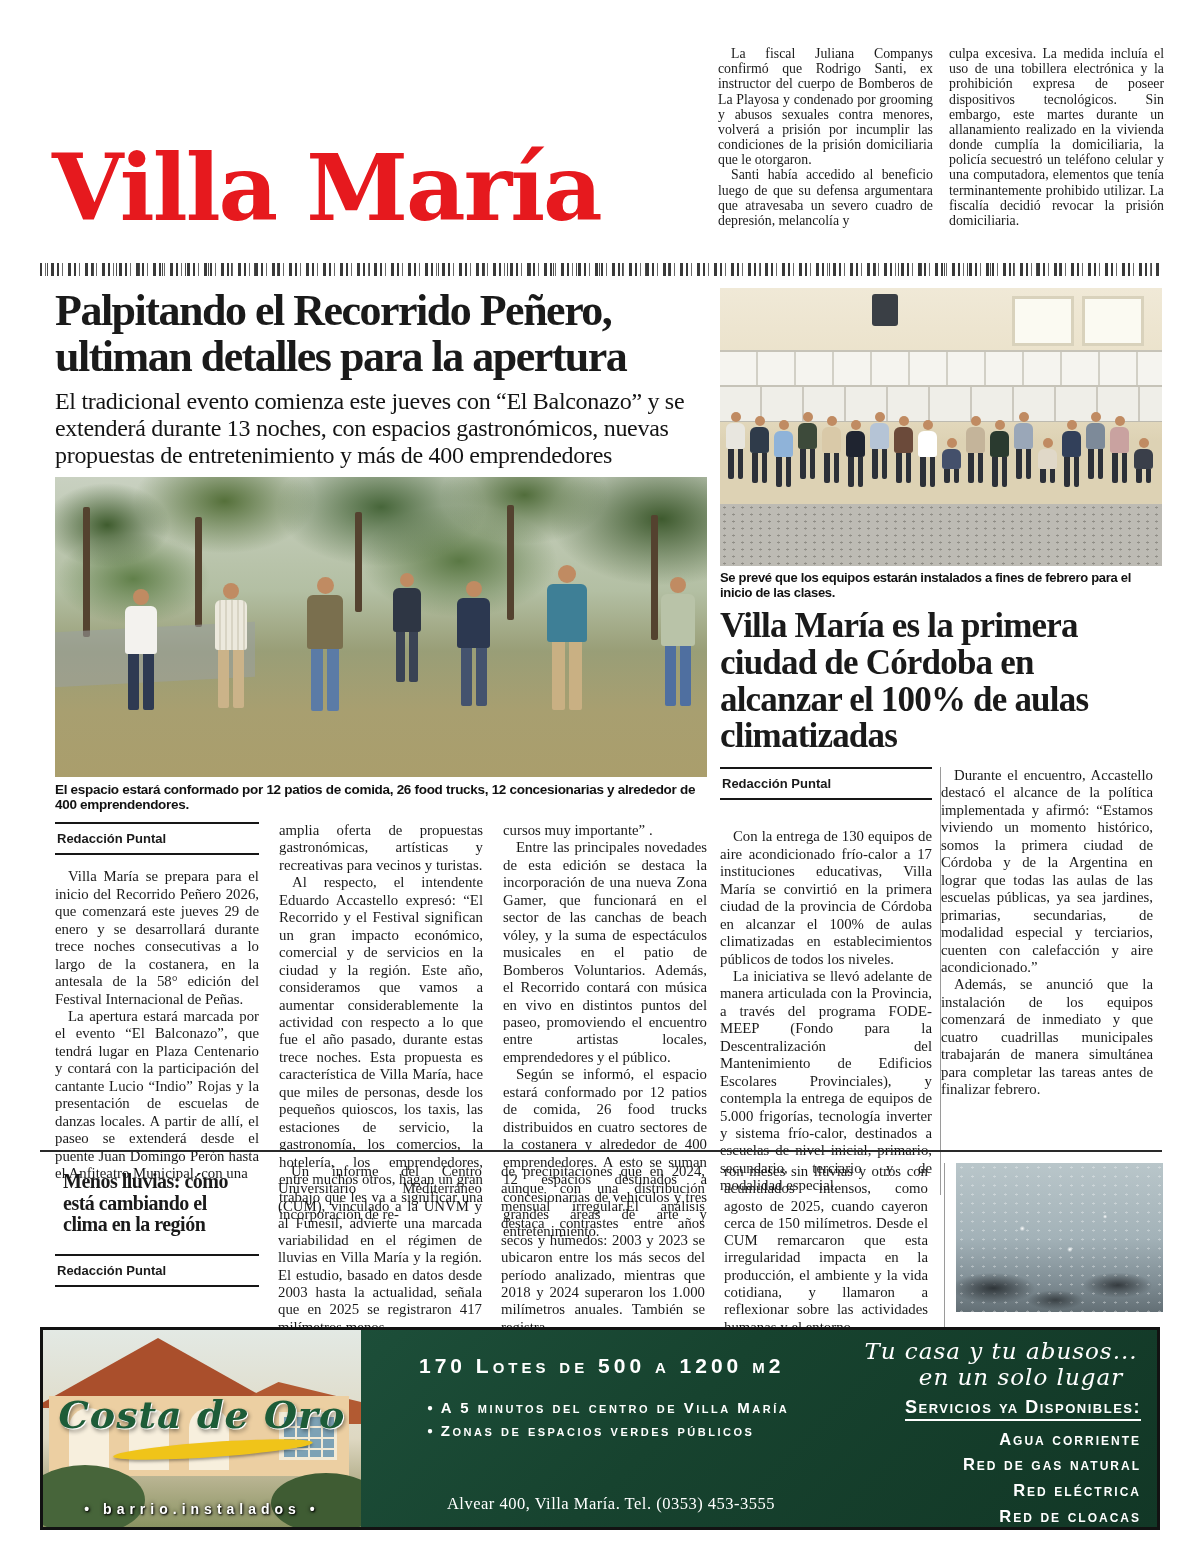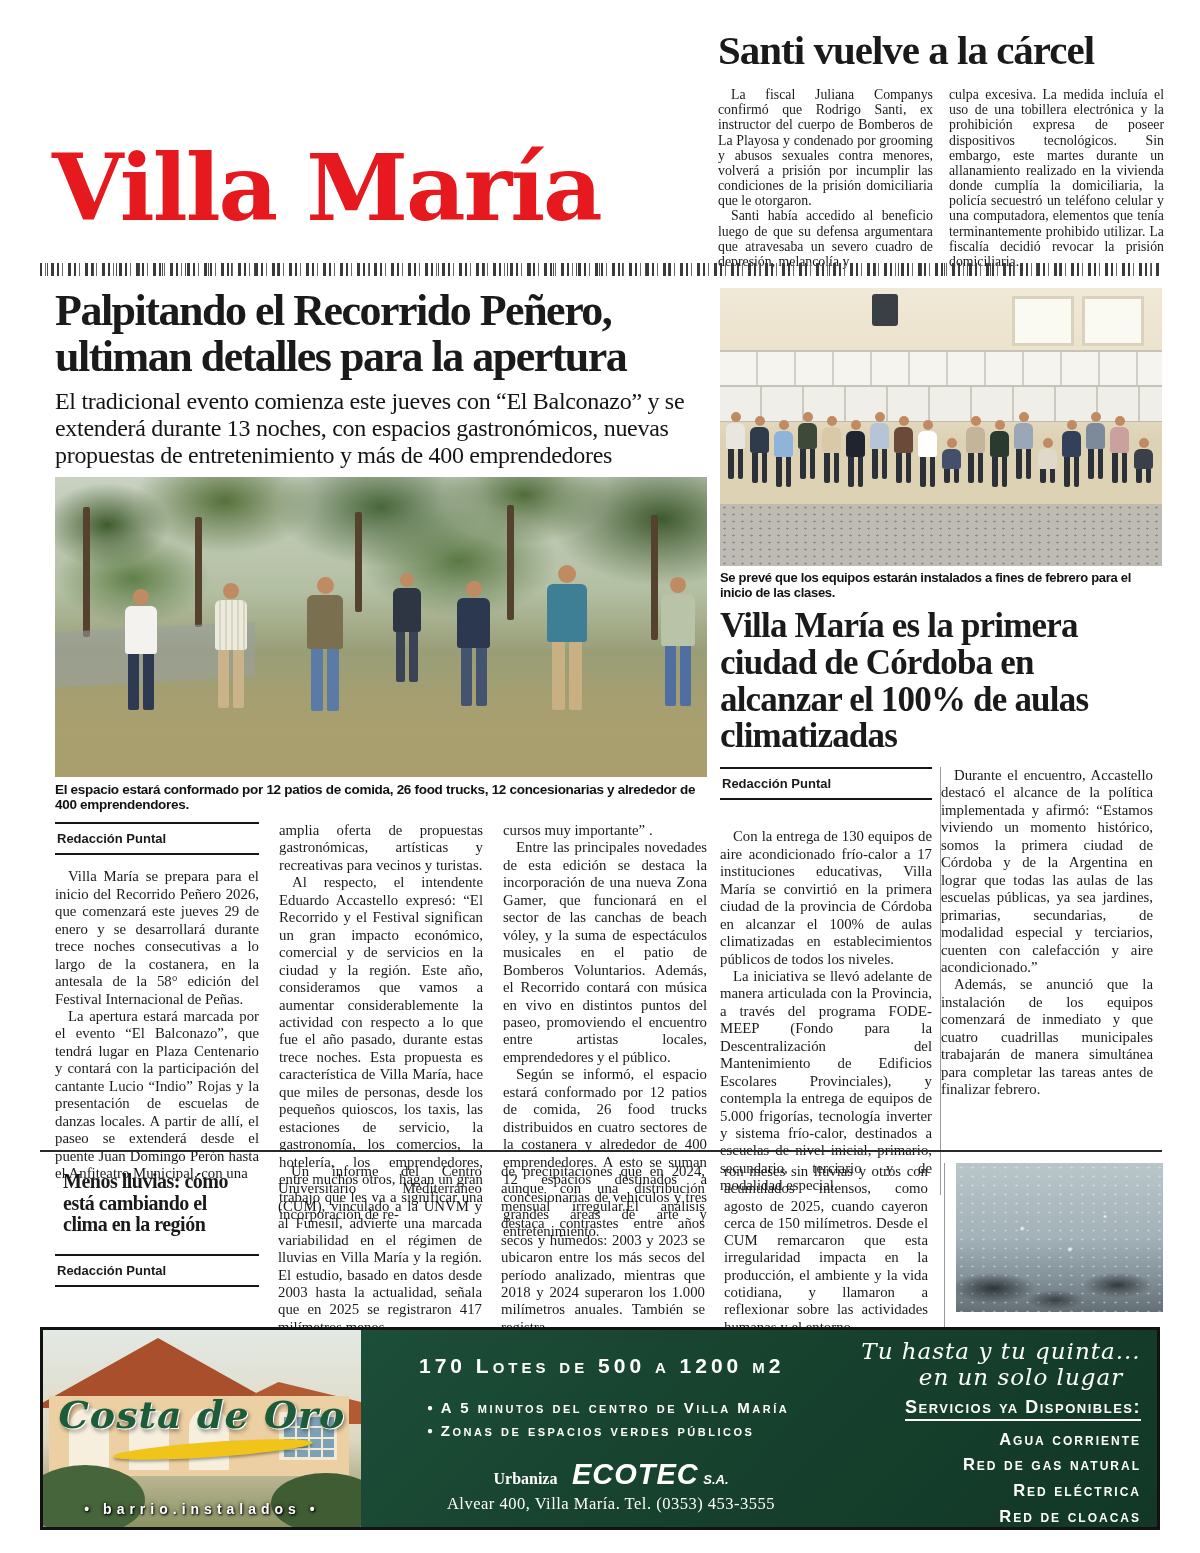--- a/index.html
+++ b/index.html
@@ -142,21 +142,20 @@
       letter-spacing:2px;line-height:1.55;}
 </style>
 </head>
 <body>
 
 <div class="page">
 
   <div class="brand2">Villa María</div>
 
   <div class="santi bodytext">
-    <h1>Santi vuelve a la cárcel</h1>
     <div class="cols">
       <div class="col">
           <p>La fiscal Juliana Companys confirmó que Rodrigo Santi, ex instructor del cuerpo de Bomberos de La Playosa y condenado por grooming y abusos sexuales contra menores, volverá a prisión por incumplir las condiciones de la prisión domiciliaria que le otorgaron.</p>
           <p>Santi había accedido al beneficio luego de que su defensa argumentara que atravesaba un severo cuadro de depresión, melancolía y</p>
         </div>
       <div class="col">
           <p class="flush">culpa excesiva. La medida incluía el uso de una tobillera electrónica y la prohibición expresa de poseer dispositivos tecnológicos. Sin embargo, este martes durante un allanamiento realizado en la vivienda donde cumplía la domiciliaria, la policía secuestró un teléfono celular y una computadora, elementos que tenía terminantemente prohibido utilizar. La fiscalía decidió revocar la prisión domiciliaria.</p>
         </div>
     </div>
   </div>
@@ -461,30 +460,25 @@
       <div class="ap-swoosh"></div>
       <div class="ap-logo">Costa de Oro</div>
       <div class="ap-sub">• barrio.instalados •</div>
     </div>
     <div class="ad-mid">
       <div class="ad-lots">170 Lotes de 500 a 1200 m2</div>
       <div class="ad-bullets">
           <div>A 5 minutos del centro de Villa María</div>
           <div>Zonas de espacios verdes públicos</div>
         </div>
-      <div class="ad-urbaniza">
-        <span class="u1">Urbaniza</span>
-        <span class="u2">ECOTEC</span>
-        <span class="u3">S.A.</span>
-      </div>
       <div class="ad-address">Alvear 400, Villa María. Tel. (0353) 453-3555</div>
     </div>
     <div class="ad-right">
       <div class="ad-tagline">
-        <span>Tu hasta y tu quinta...</span>
+        <span>Tu casa y tu abusos...</span>
         <span class="t2">en un solo lugar</span>
       </div>
       <div class="ad-services-title">Servicios ya Disponibles:</div>
       <div class="ad-services">
           <div>Agua corriente</div>
           <div>Red de gas natural</div>
           <div>Red eléctrica</div>
           <div>Red de cloacas</div>
         </div>
     </div>

